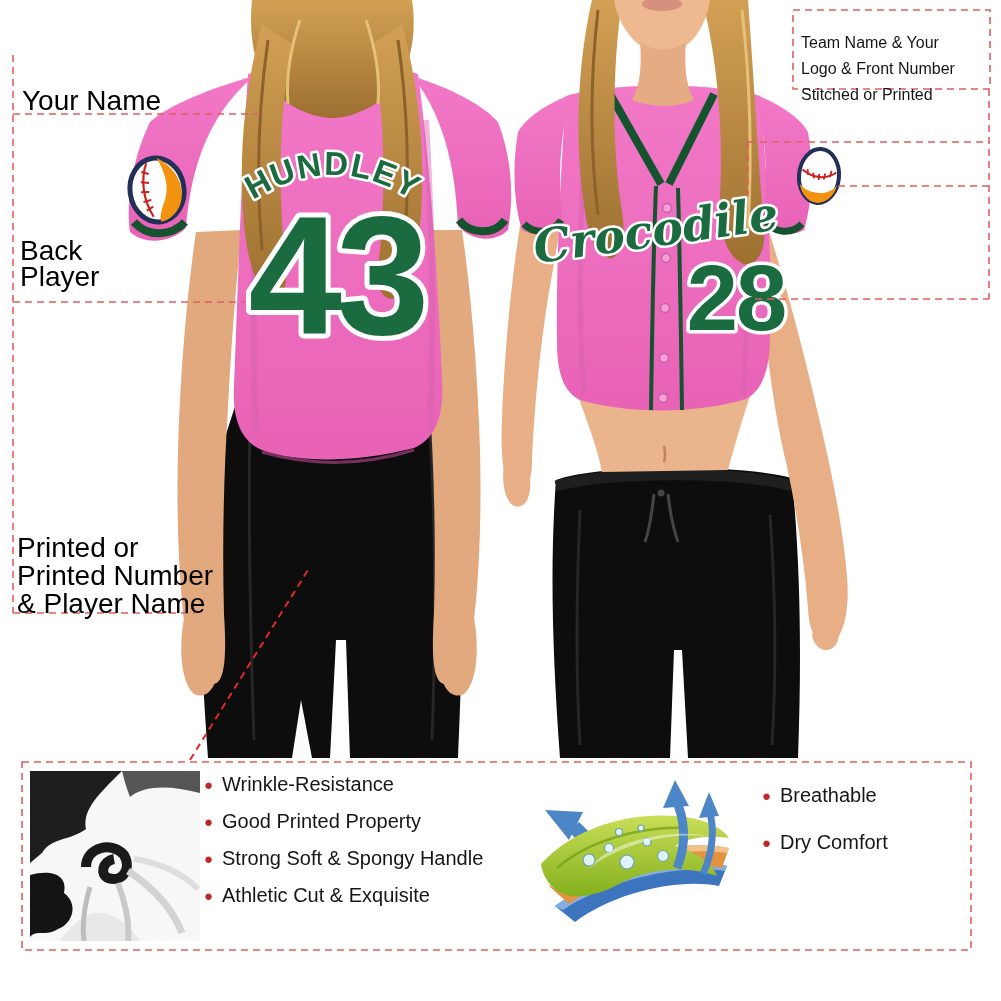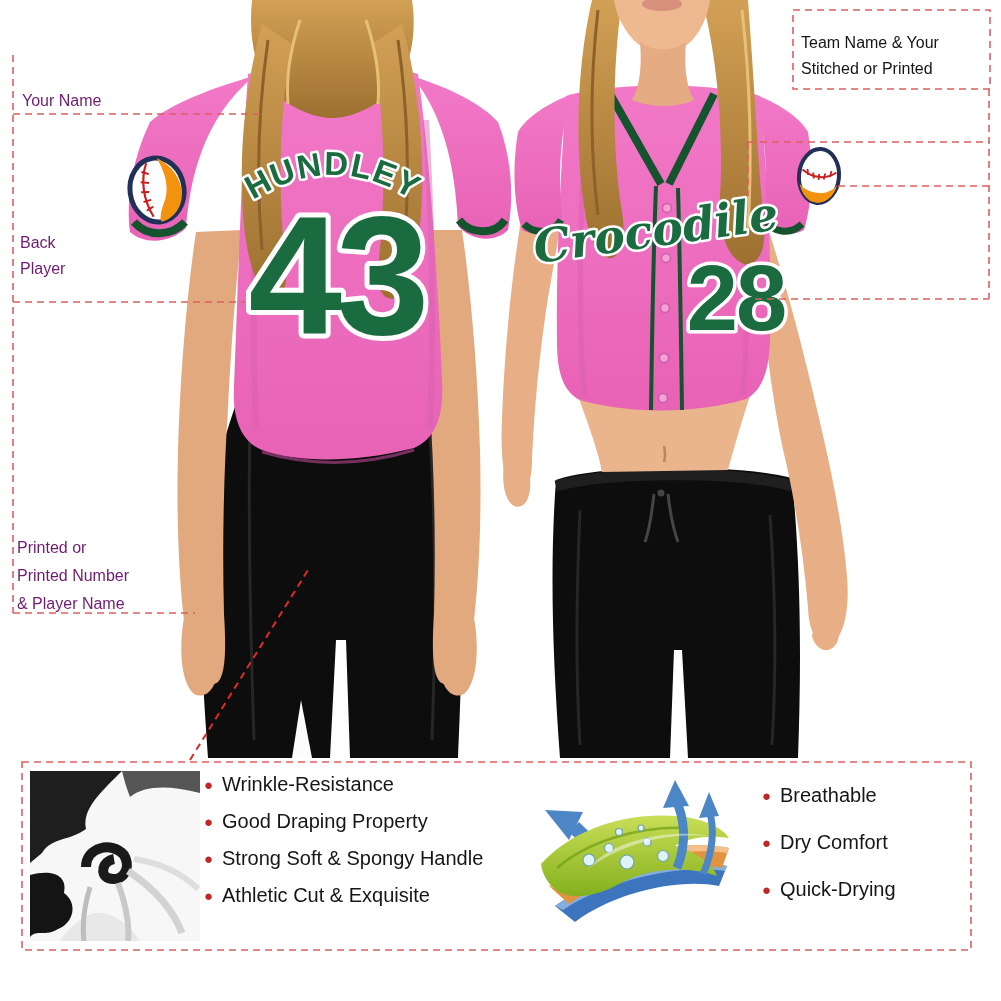--- a/index.html
+++ b/index.html
@@ -2,21 +2,21 @@
 <html><head>
 <meta charset="utf-8">
 <title></title>
 <style>
   *{box-sizing:border-box;margin:0;padding:0}
   body{margin:0;background:#fff}
   #canvas{position:relative;width:1001px;height:1001px;background:#fff;overflow:hidden;
           font-family:"Liberation Sans",sans-serif;color:#161616}
   .abs{position:absolute}
   svg{display:block}
-  .lbl{position:absolute;font-size:16px;line-height:26px;color:#701a75;white-space:nowrap}
+  .lbl{position:absolute;font-size:28px;line-height:26px;color:#000000;white-space:nowrap}
   .lbl3{line-height:28px}
   .boxlbl{position:absolute;left:801px;top:30px;font-size:16px;line-height:26px;color:#161616;white-space:nowrap}
   ul.feat{position:absolute;list-style:none}
   ul.feat li{font-size:20px;color:#161616;white-space:nowrap;padding-left:18px}
   #featL li{line-height:37px}
   #featR li{line-height:47px}
   .blt{display:inline-block;width:18px;margin-left:-18px;color:#c22727;font-size:15px;vertical-align:1px}
   text{font-family:"Liberation Sans",sans-serif}
   .script{font-family:"DejaVu Serif",serif;font-style:italic;font-weight:bold}
 </style>
@@ -181,52 +181,53 @@
       <path d="M748,142 H989 M748,142 V196"></path>
       <path d="M838,186 H989"></path>
       <path d="M755,299 H989"></path>
       <rect x="22" y="762" width="949" height="188"></rect>
     </g>
     <path d="M190,760 L308,570" stroke="#de2a2a" stroke-width="2" stroke-dasharray="7 5" fill="none"></path>
   </svg>
 
   <div class="lbl" style="left:22px;top:88px">Your Name</div>
 
-  <div class="lbl" style="left:20px;top:230px">
+  <div class="lbl" style="left:20px;top:238px">
     <div>Back</div>
     <div>Player</div>
   </div>
 
   <div class="lbl lbl3" style="left:17px;top:534px">
     <div>Printed or</div>
     <div>Printed Number</div>
     <div>&amp; Player Name</div>
   </div>
 
   <div class="boxlbl">
     <div>Team Name &amp; Your</div>
+    <div>Logo &amp; Front Number</div>
     <div>Stitched or Printed</div>
   </div>
 
   <svg class="abs" style="left:30px;top:771px" width="170" height="170" viewBox="0 0 170 170">
     <rect width="170" height="170" fill="#f7f7f7"></rect>
     <path d="M0,0 L92,0 C70,22 52,38 56,58 C40,70 22,66 12,82 L0,92 Z" fill="#1e1e1e"></path>
     <path d="M92,0 L170,0 L170,22 C140,14 114,14 100,26 C96,16 94,8 92,0 Z" fill="#555555"></path>
     <path d="M0,104 C22,98 38,104 34,122 C48,132 44,152 28,158 C16,166 6,158 0,166 Z" fill="#141414"></path>
     <path d="M30,170 L110,170 C96,150 80,140 64,142 C50,146 38,158 30,170 Z" fill="#e8e8e8"></path>
     <path d="M56,96 C56,76 82,70 94,84 C102,98 92,112 78,107 C70,104 72,90 84,88" stroke="#1a1a1a" stroke-width="10" fill="none"></path>
     <path d="M98,100 C122,116 142,136 152,162" stroke="#d3d3d3" stroke-width="7" fill="none"></path>
     <path d="M88,112 C96,134 100,152 98,170" stroke="#c9c9c9" stroke-width="6" fill="none"></path>
     <path d="M104,88 C130,92 152,102 168,118" stroke="#dedede" stroke-width="6" fill="none"></path>
     <path d="M60,116 C54,136 52,154 54,170" stroke="#bdbdbd" stroke-width="5" fill="none"></path>
   </svg>
 
   <ul class="feat" id="featL" style="left:204px;top:766px">
     <li><span class="blt">●</span><span>Wrinkle-Resistance</span></li>
-    <li><span class="blt">●</span><span>Good Draping Property</span></li>
+    <li><span class="blt">●</span><span>Good Printed Property</span></li>
     <li><span class="blt">●</span><span>Strong Soft &amp; Spongy Handle</span></li>
     <li><span class="blt">●</span><span>Athletic Cut &amp; Exquisite</span></li>
   </ul>
 
   <svg class="abs" style="left:527px;top:772px" width="218" height="172" viewBox="0 0 218 172">
     <defs>
       <linearGradient id="leafG" x1="0" y1="0" x2="0" y2="1">
         <stop offset="0" stop-color="#c9de57"></stop>
           <stop offset="1" stop-color="#84b01d"></stop>
       </linearGradient>
@@ -263,16 +264,15 @@
     <g fill="#4d86c6">
       <polygon points="136,36 148,8 162,34"></polygon>
       <polygon points="172,46 182,20 192,44"></polygon>
     </g>
     <path d="M60,98 C92,72 142,60 182,64 C150,58 100,64 70,88 Z" fill="#ffffff" opacity="0.45"></path>
   </svg>
 
   <ul class="feat" id="featR" style="left:762px;top:772px">
     <li><span class="blt">●</span><span>Breathable</span></li>
     <li><span class="blt">●</span><span>Dry Comfort</span></li>
-    <li><span class="blt">●</span><span>Quick-Drying</span></li>
   </ul>
 
 </div>
 
 </body></html>

